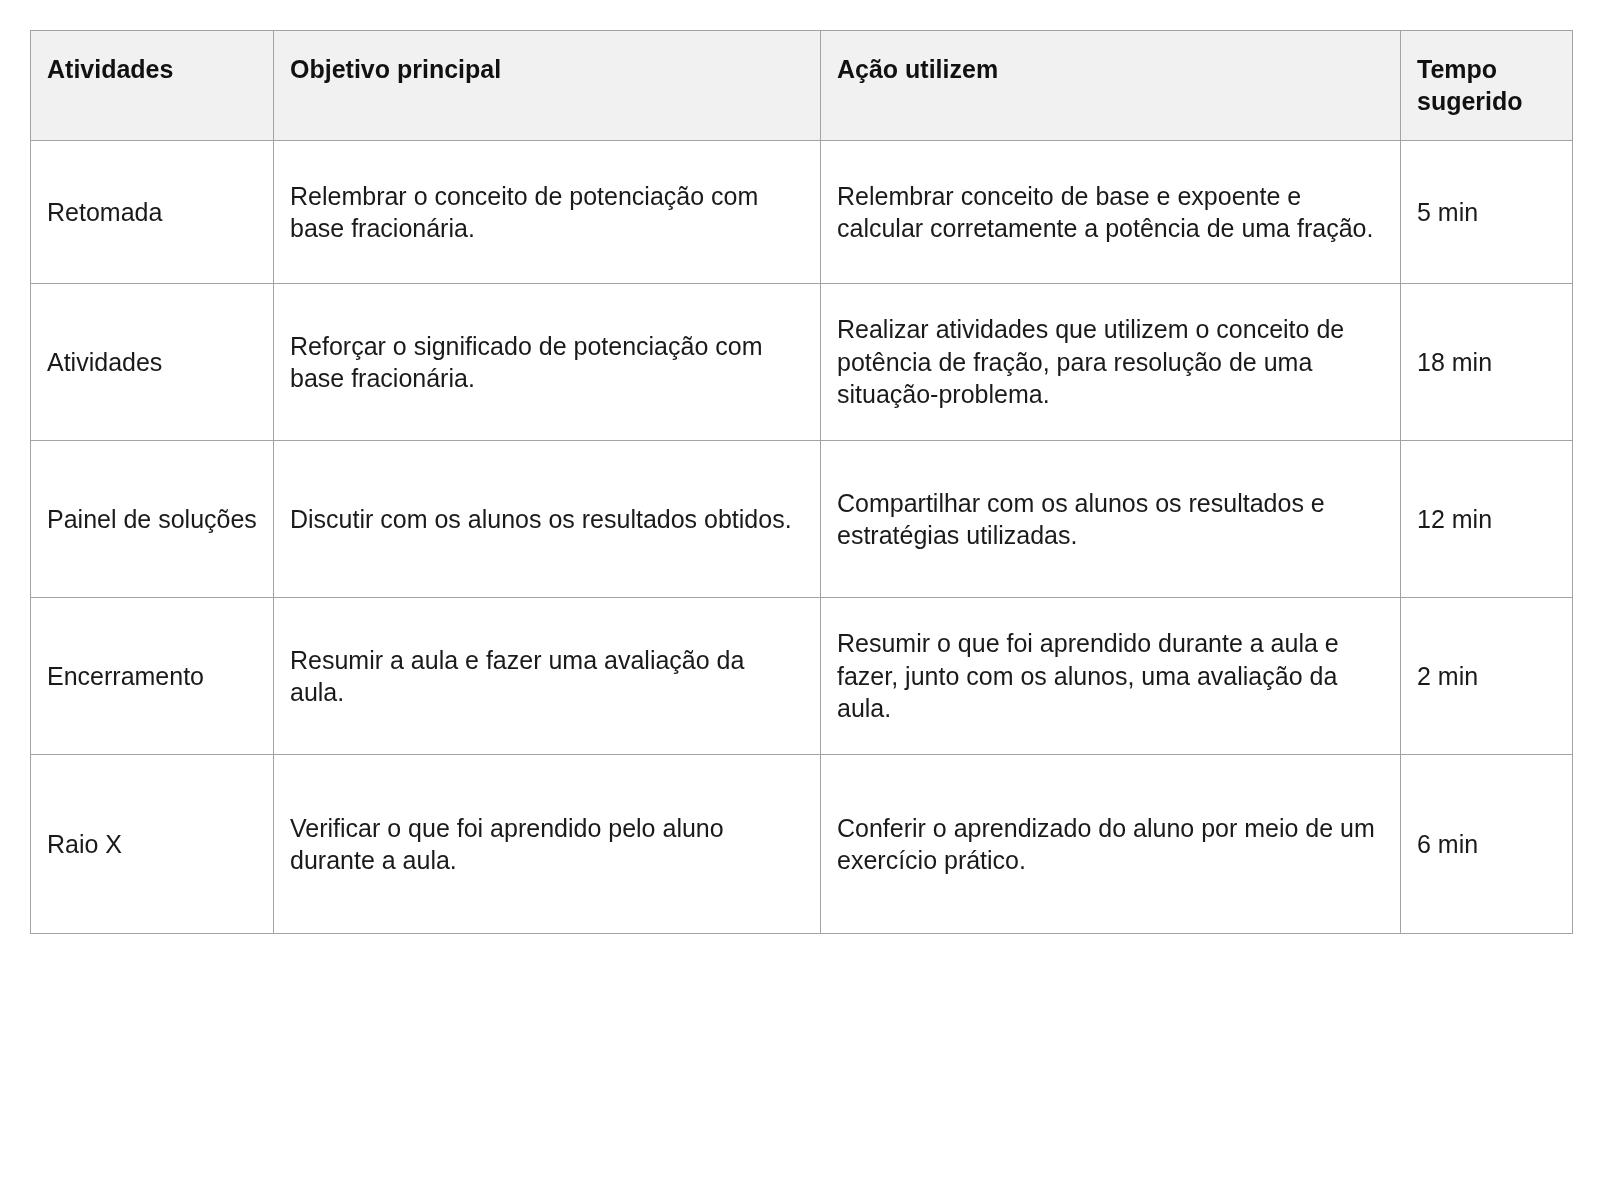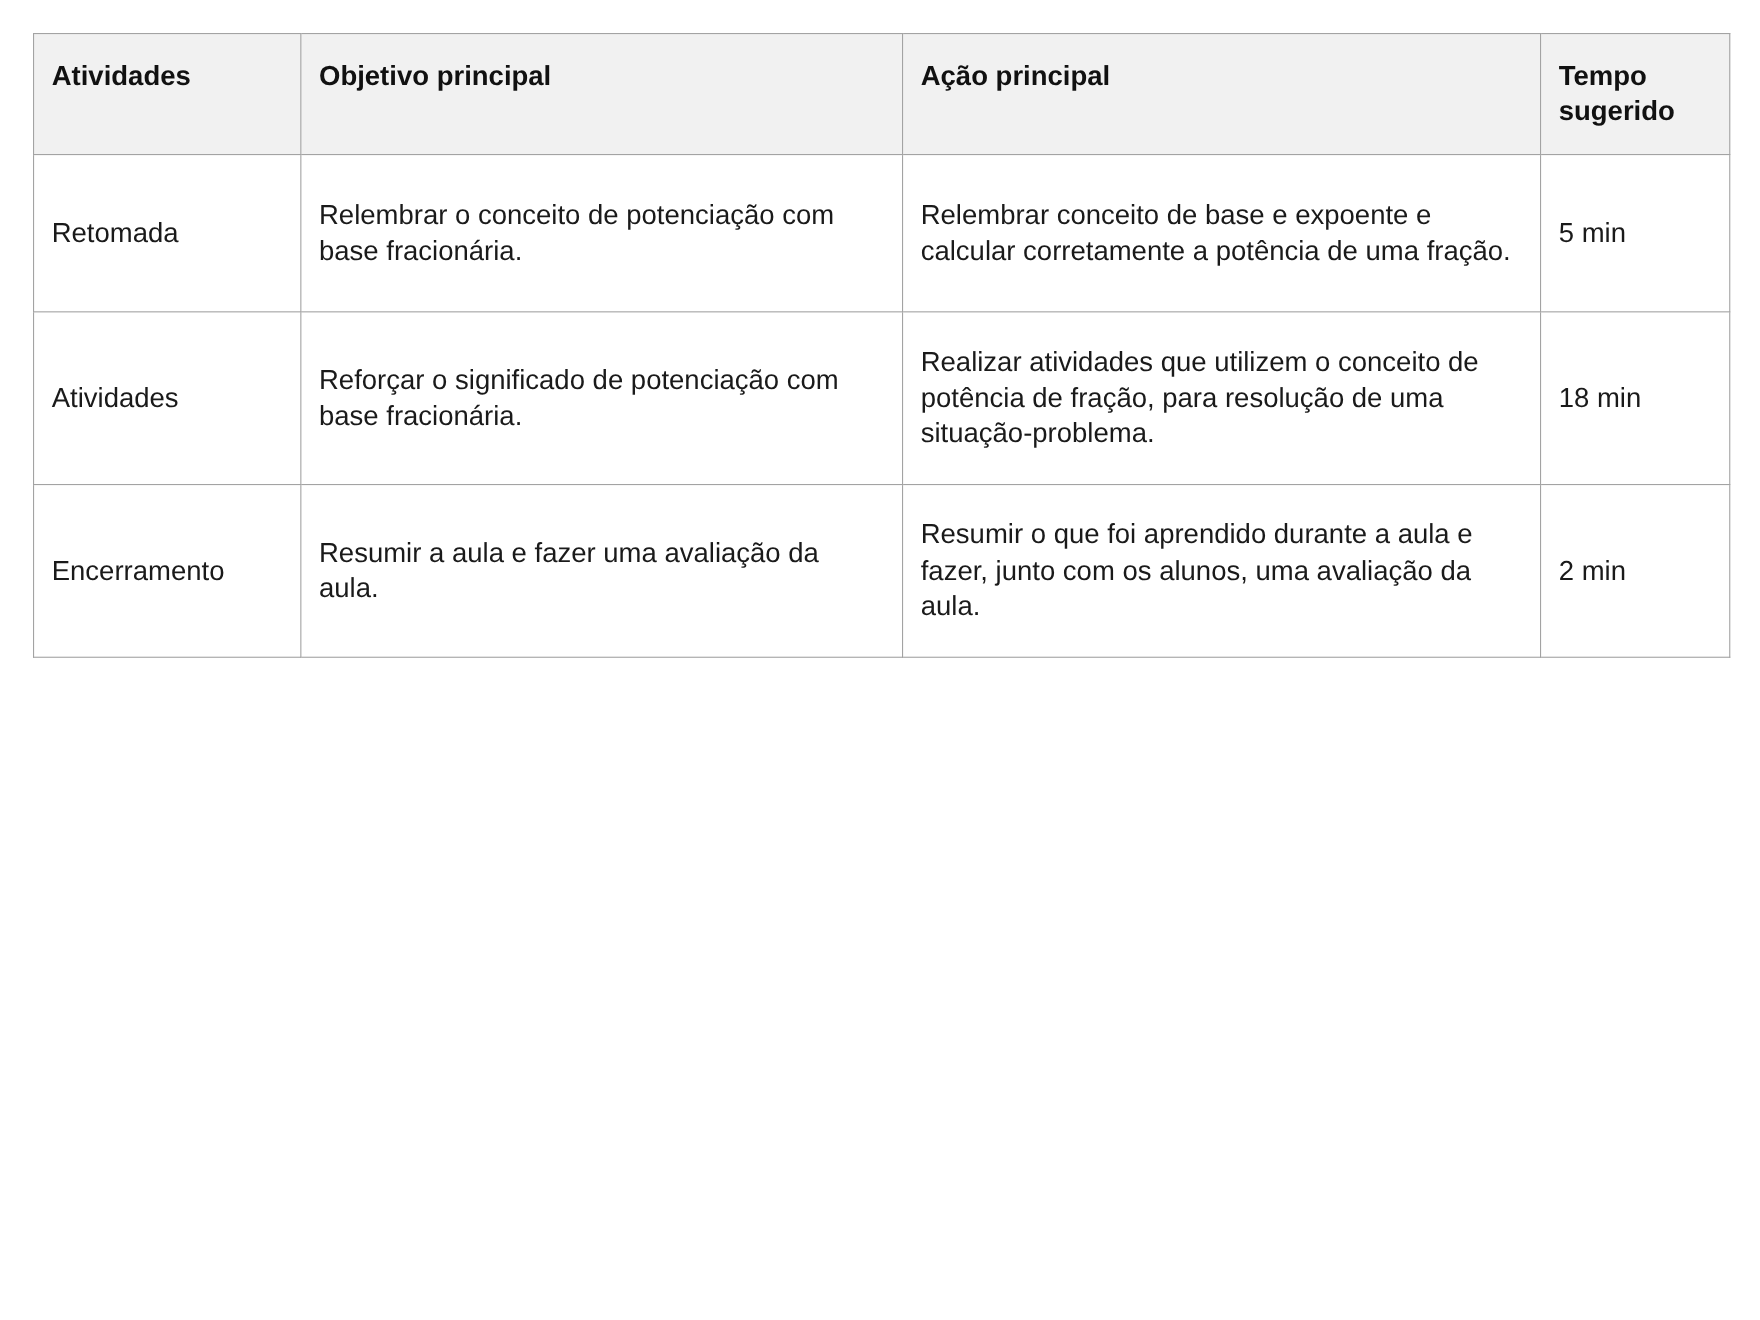--- a/index.html
+++ b/index.html
@@ -108,21 +108,21 @@
     </colgroup>
     <thead>
       <tr>
         <th>
             <span class="cell-text">Atividades</span>
           </th>
         <th>
             <span class="cell-text">Objetivo principal</span>
           </th>
         <th>
-            <span class="cell-text">Ação principal</span>
+            <span class="cell-text">Ação utilizem</span>
           </th>
         <th>
             <span class="cell-text">Tempo
 sugerido</span>
           </th>
       </tr>
     </thead>
     <tbody>
       <tr class="r-first">
         <td class="cell-atividade">
@@ -147,29 +147,57 @@
           </td>
         <td class="cell-acao">
             <span class="cell-text">Realizar atividades que utilizem o conceito de potência de fração, para resolução de uma situação-problema.</span>
           </td>
         <td class="cell-tempo">
             <span class="cell-text">18 min</span>
           </td>
       </tr>
       <tr>
         <td class="cell-atividade">
+            <span class="cell-text">Painel de soluções</span>
+          </td>
+        <td class="cell-objetivo">
+            <span class="cell-text">Discutir com os alunos os resultados obtidos.</span>
+          </td>
+        <td class="cell-acao">
+            <span class="cell-text">Compartilhar com os alunos os resultados e estratégias utilizadas.</span>
+          </td>
+        <td class="cell-tempo">
+            <span class="cell-text">12 min</span>
+          </td>
+      </tr>
+      <tr>
+        <td class="cell-atividade">
             <span class="cell-text">Encerramento</span>
           </td>
         <td class="cell-objetivo">
             <span class="cell-text">Resumir a aula e fazer uma avaliação da aula.</span>
           </td>
         <td class="cell-acao">
             <span class="cell-text">Resumir o que foi aprendido durante a aula e fazer, junto com os alunos, uma avaliação da aula.</span>
           </td>
         <td class="cell-tempo">
             <span class="cell-text">2 min</span>
+          </td>
+      </tr>
+      <tr class="r-last">
+        <td class="cell-atividade">
+            <span class="cell-text">Raio X</span>
+          </td>
+        <td class="cell-objetivo">
+            <span class="cell-text">Verificar o que foi aprendido pelo aluno durante a aula.</span>
+          </td>
+        <td class="cell-acao">
+            <span class="cell-text">Conferir o aprendizado do aluno por meio de um exercício prático.</span>
+          </td>
+        <td class="cell-tempo">
+            <span class="cell-text">6 min</span>
           </td>
       </tr>
     </tbody>
   </table>
 
 
 </div>
 
 </body></html>

